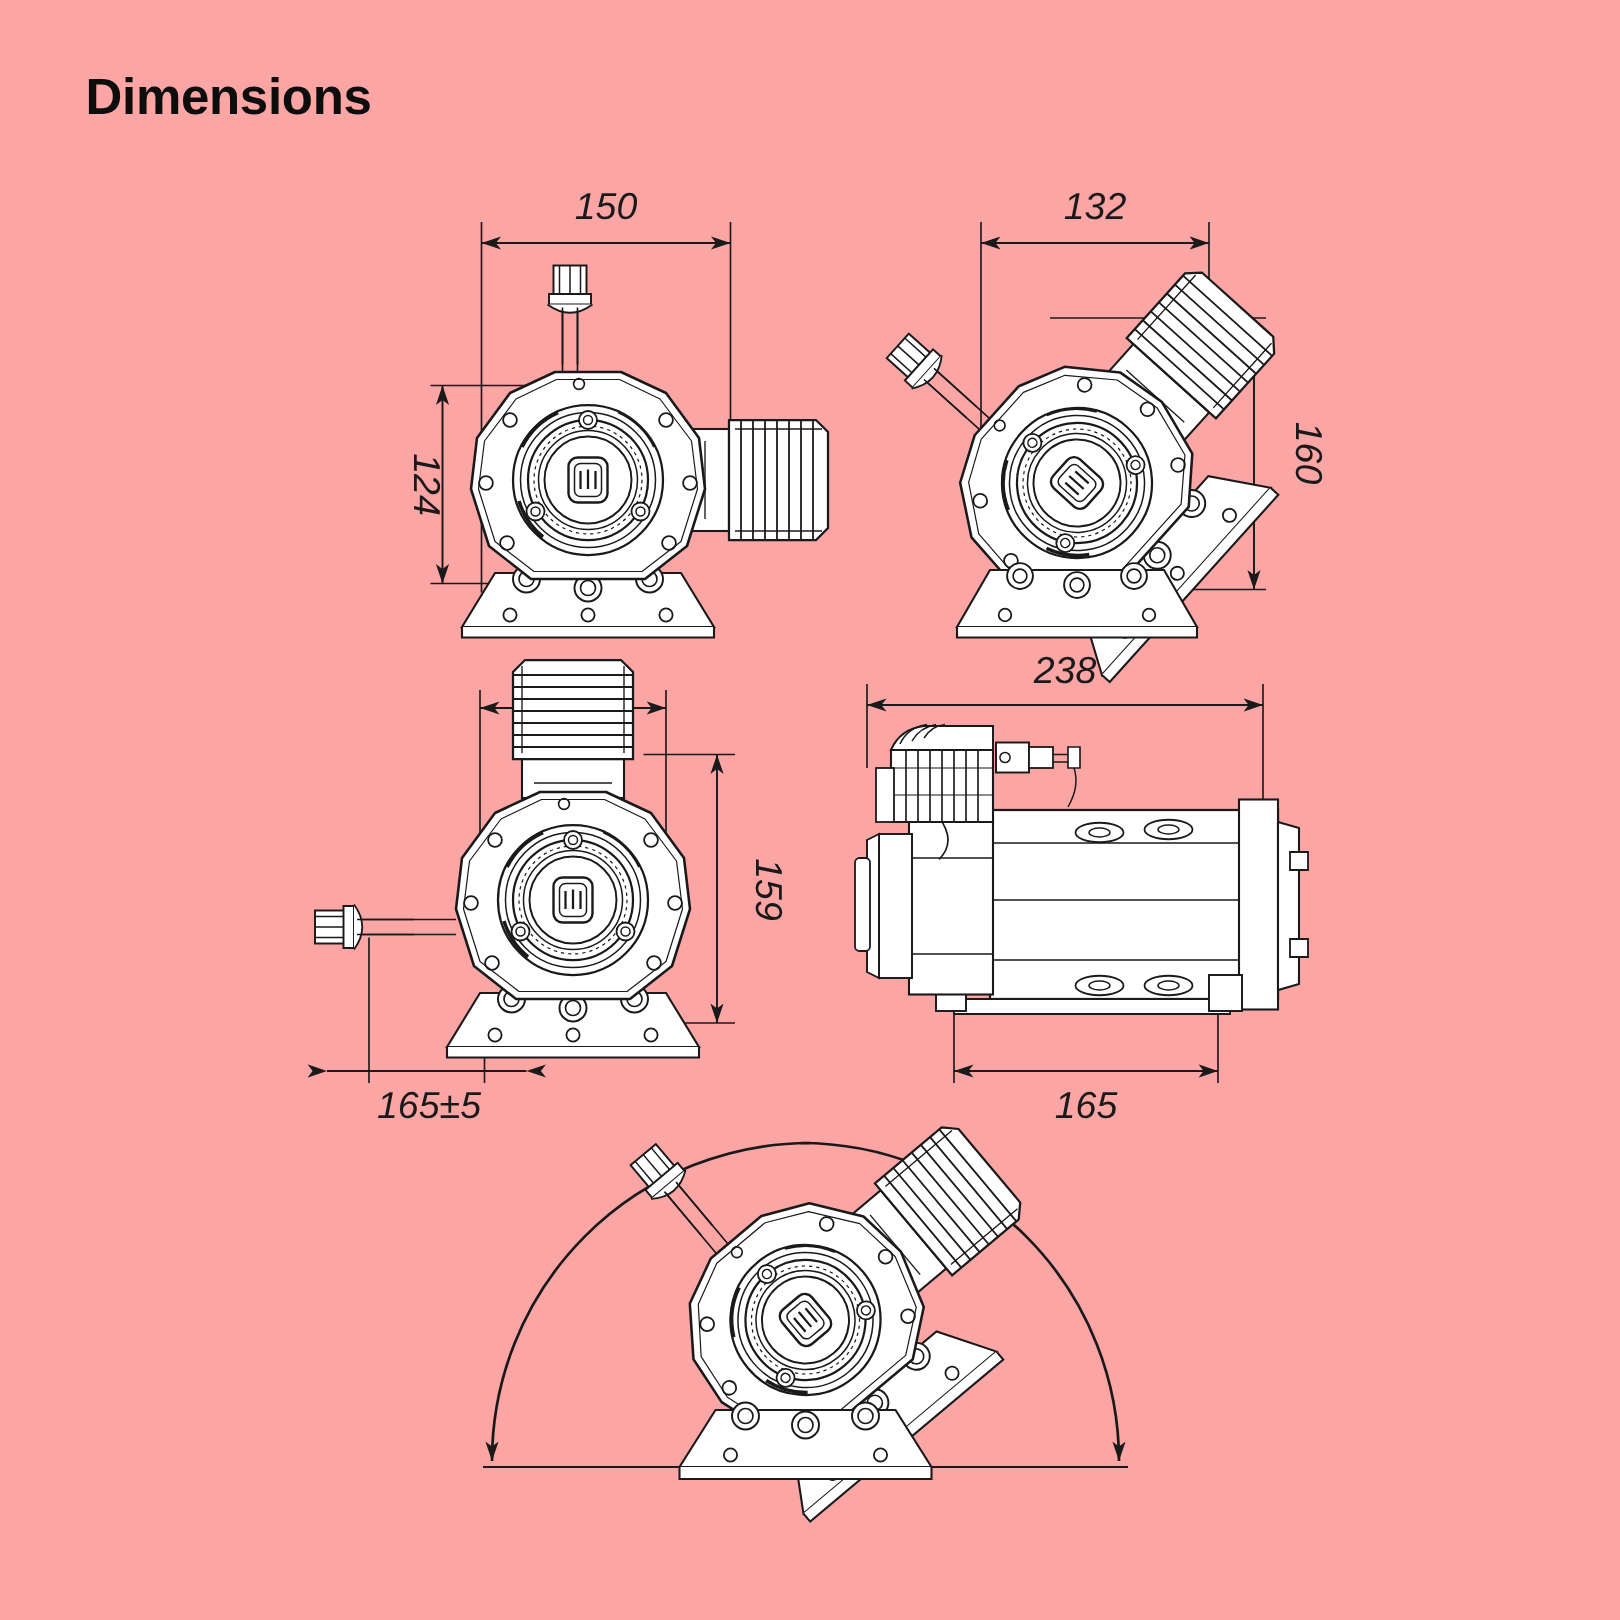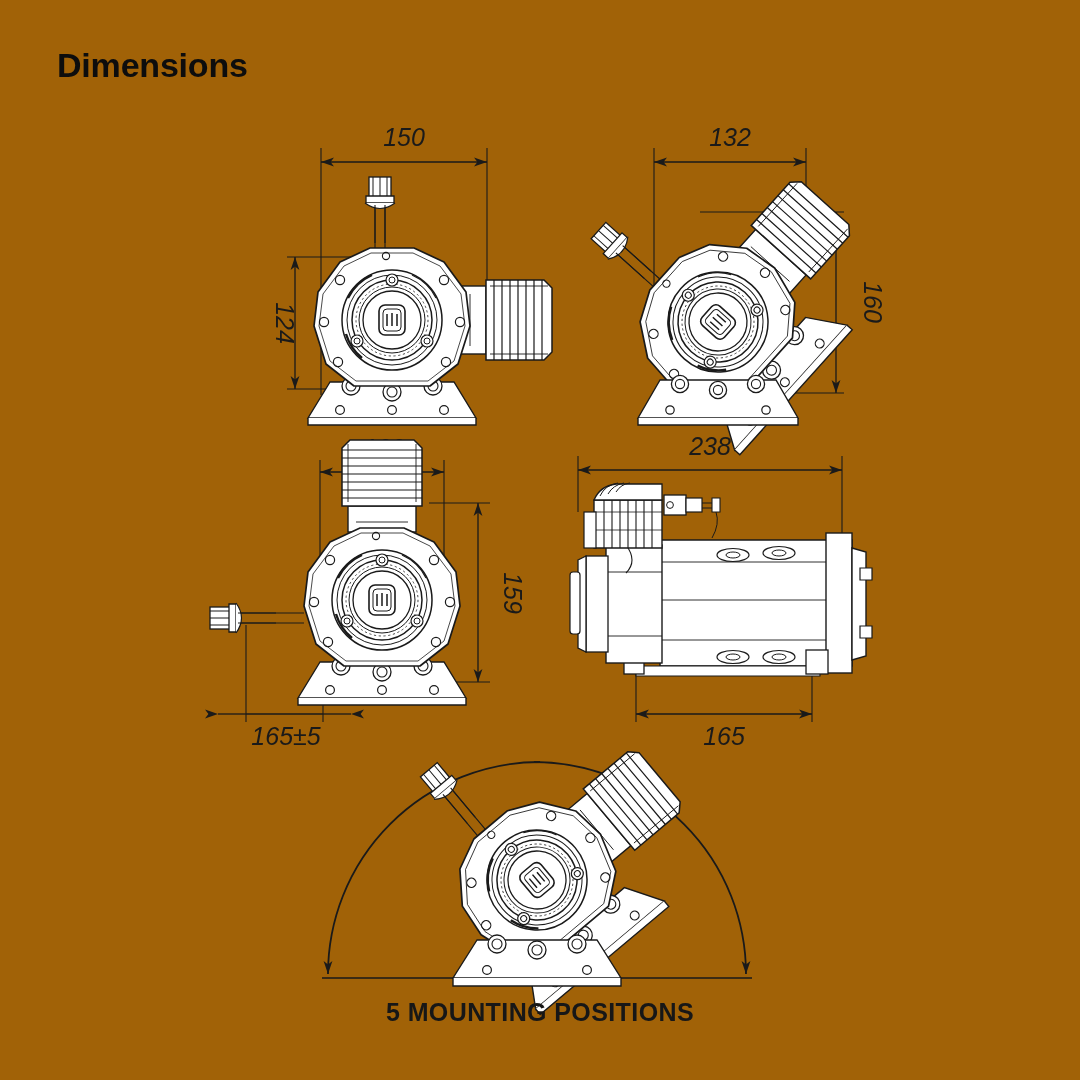--- a/index.html
+++ b/index.html
@@ -13,21 +13,21 @@
     height: 1080px;
     font-family: "Liberation Sans", sans-serif;
     color: #111111;
     overflow: hidden;
     position: relative;
   }
   #sheet {
     position: relative;
     width: 1080px;
     height: 1080px;
-    background: #a16207;
+    background: #fca5a5;
   }
   .page-title {
     position: absolute;
     left: 57px;
     top: 46px;
     font-size: 34px;
     font-weight: bold;
     letter-spacing: -0.2px;
     color: #0d0d0d;
     white-space: nowrap;
@@ -338,15 +338,14 @@
             <path d="M-5,0 L-5,-56 M5,0 L5,-56" stroke="#1a1a1a" stroke-width="1.1"></path>
             <g transform="translate(0,-56)">
                 <use href="#plug"></use>
               </g>
           </g>
         </g>
       </g>
     </g>
   </svg>
 
-  <div class="caption-bottom">5 MOUNTING POSITIONS</div>
 
 </div>
 
 </body></html>

